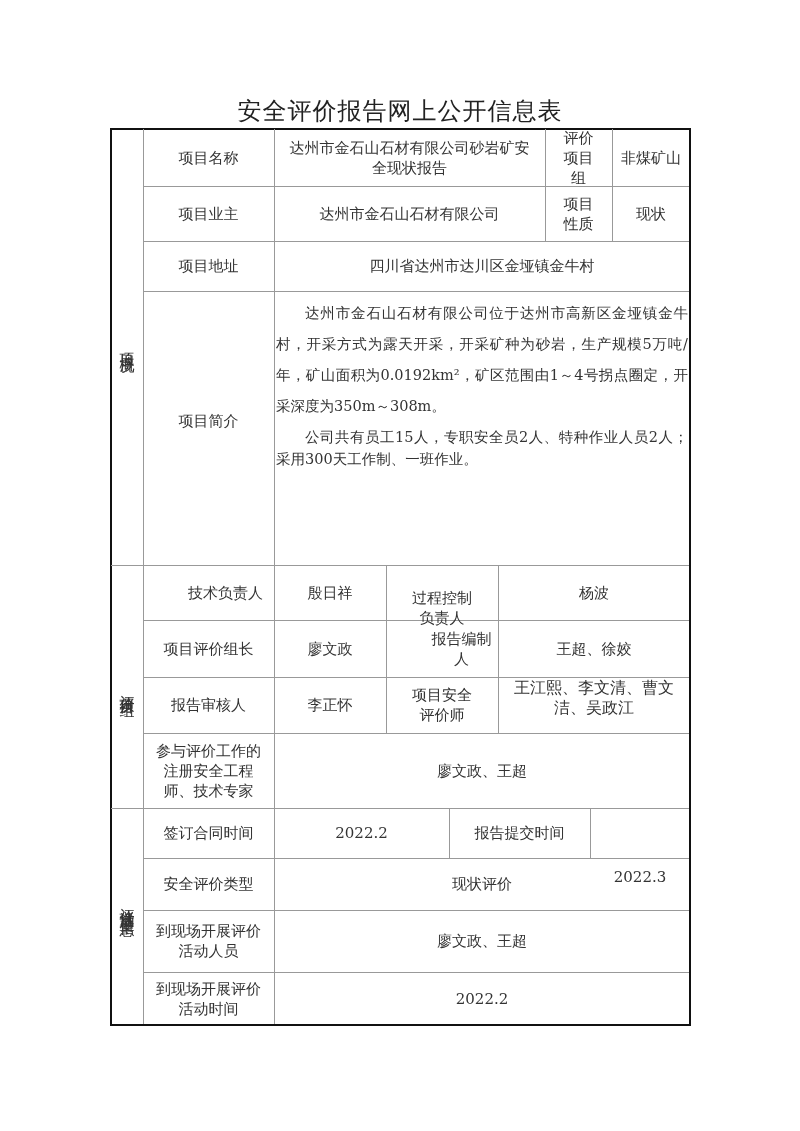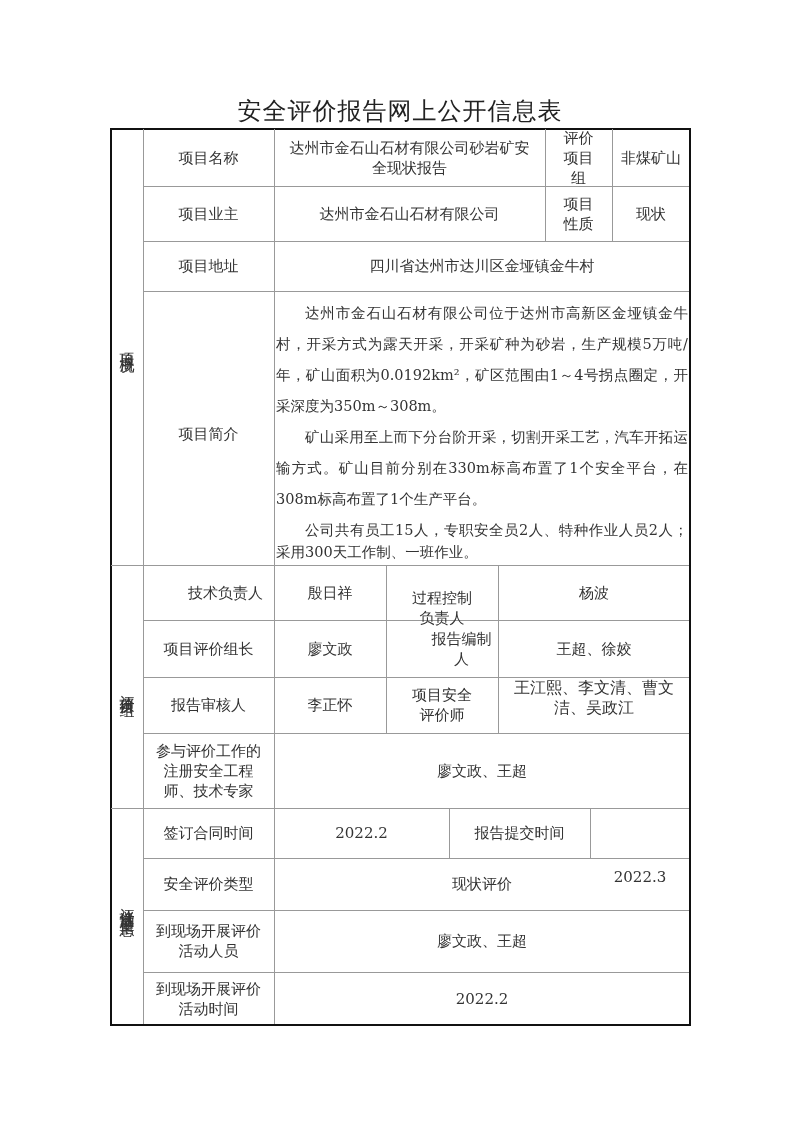--- a/index.html
+++ b/index.html
@@ -51,24 +51,23 @@
 <div class="cell" style="left:612px;top:129px;width:78px;height:57px;">非煤矿山</div>
 
 <div class="cell" style="left:143px;top:186px;width:131px;height:55px;">项目业主</div>
 <div class="cell" style="left:274px;top:186px;width:271px;height:55px;">达州市金石山石材有限公司</div>
 <div class="cell" style="left:545px;top:186px;width:67px;height:55px;padding:0 14px;">项目性质</div>
 <div class="cell" style="left:612px;top:186px;width:78px;height:55px;">现状</div>
 
 <div class="cell" style="left:143px;top:241px;width:131px;height:50px;">项目地址</div>
 <div class="cell" style="left:274px;top:241px;width:416px;height:50px;">四川省达州市达川区金垭镇金牛村</div>
 
-<div class="cell" style="left:143px;top:297px;width:131px;height:274px;">项目简介</div>
+<div class="cell" style="left:143px;top:284px;width:131px;height:274px;">项目简介</div>
 <div class="para" style="top:298px;">
   <p>达州市金石山石材有限公司位于达州市高新区金垭镇金牛村，开采方式为露天开采，开采矿种为砂岩，生产规模5万吨/年，矿山面积为0.0192km²，矿区范围由1～4号拐点圈定，开采深度为350m～308m。</p>
-  <p>矿山采用至上而下分台阶开采，切割开采工艺，汽车开拓运输方式。矿山目前分别在330m标高布置了1个安全平台，在308m标高布置了1个生产平台。</p>
   <p style="line-height:22px;margin-top:4px;">公司共有员工15人，专职安全员2人、特种作业人员2人；采用300天工作制、一班作业。</p>
 </div>
 
 <div class="cell vert" style="left:111px;top:630px;width:32px;height:115px;">
   <span style="writing-mode:vertical-rl;letter-spacing:2px;">评价项目组</span>
 </div>
 
 <div class="cell" style="left:160px;top:565px;width:131px;height:55px;">技术负责人</div>
 <div class="cell" style="left:274px;top:565px;width:112px;height:55px;">殷日祥</div>
 <div class="cell" style="left:386px;top:580px;width:112px;height:55px;padding:0 22px;">过程控制负责人</div>

